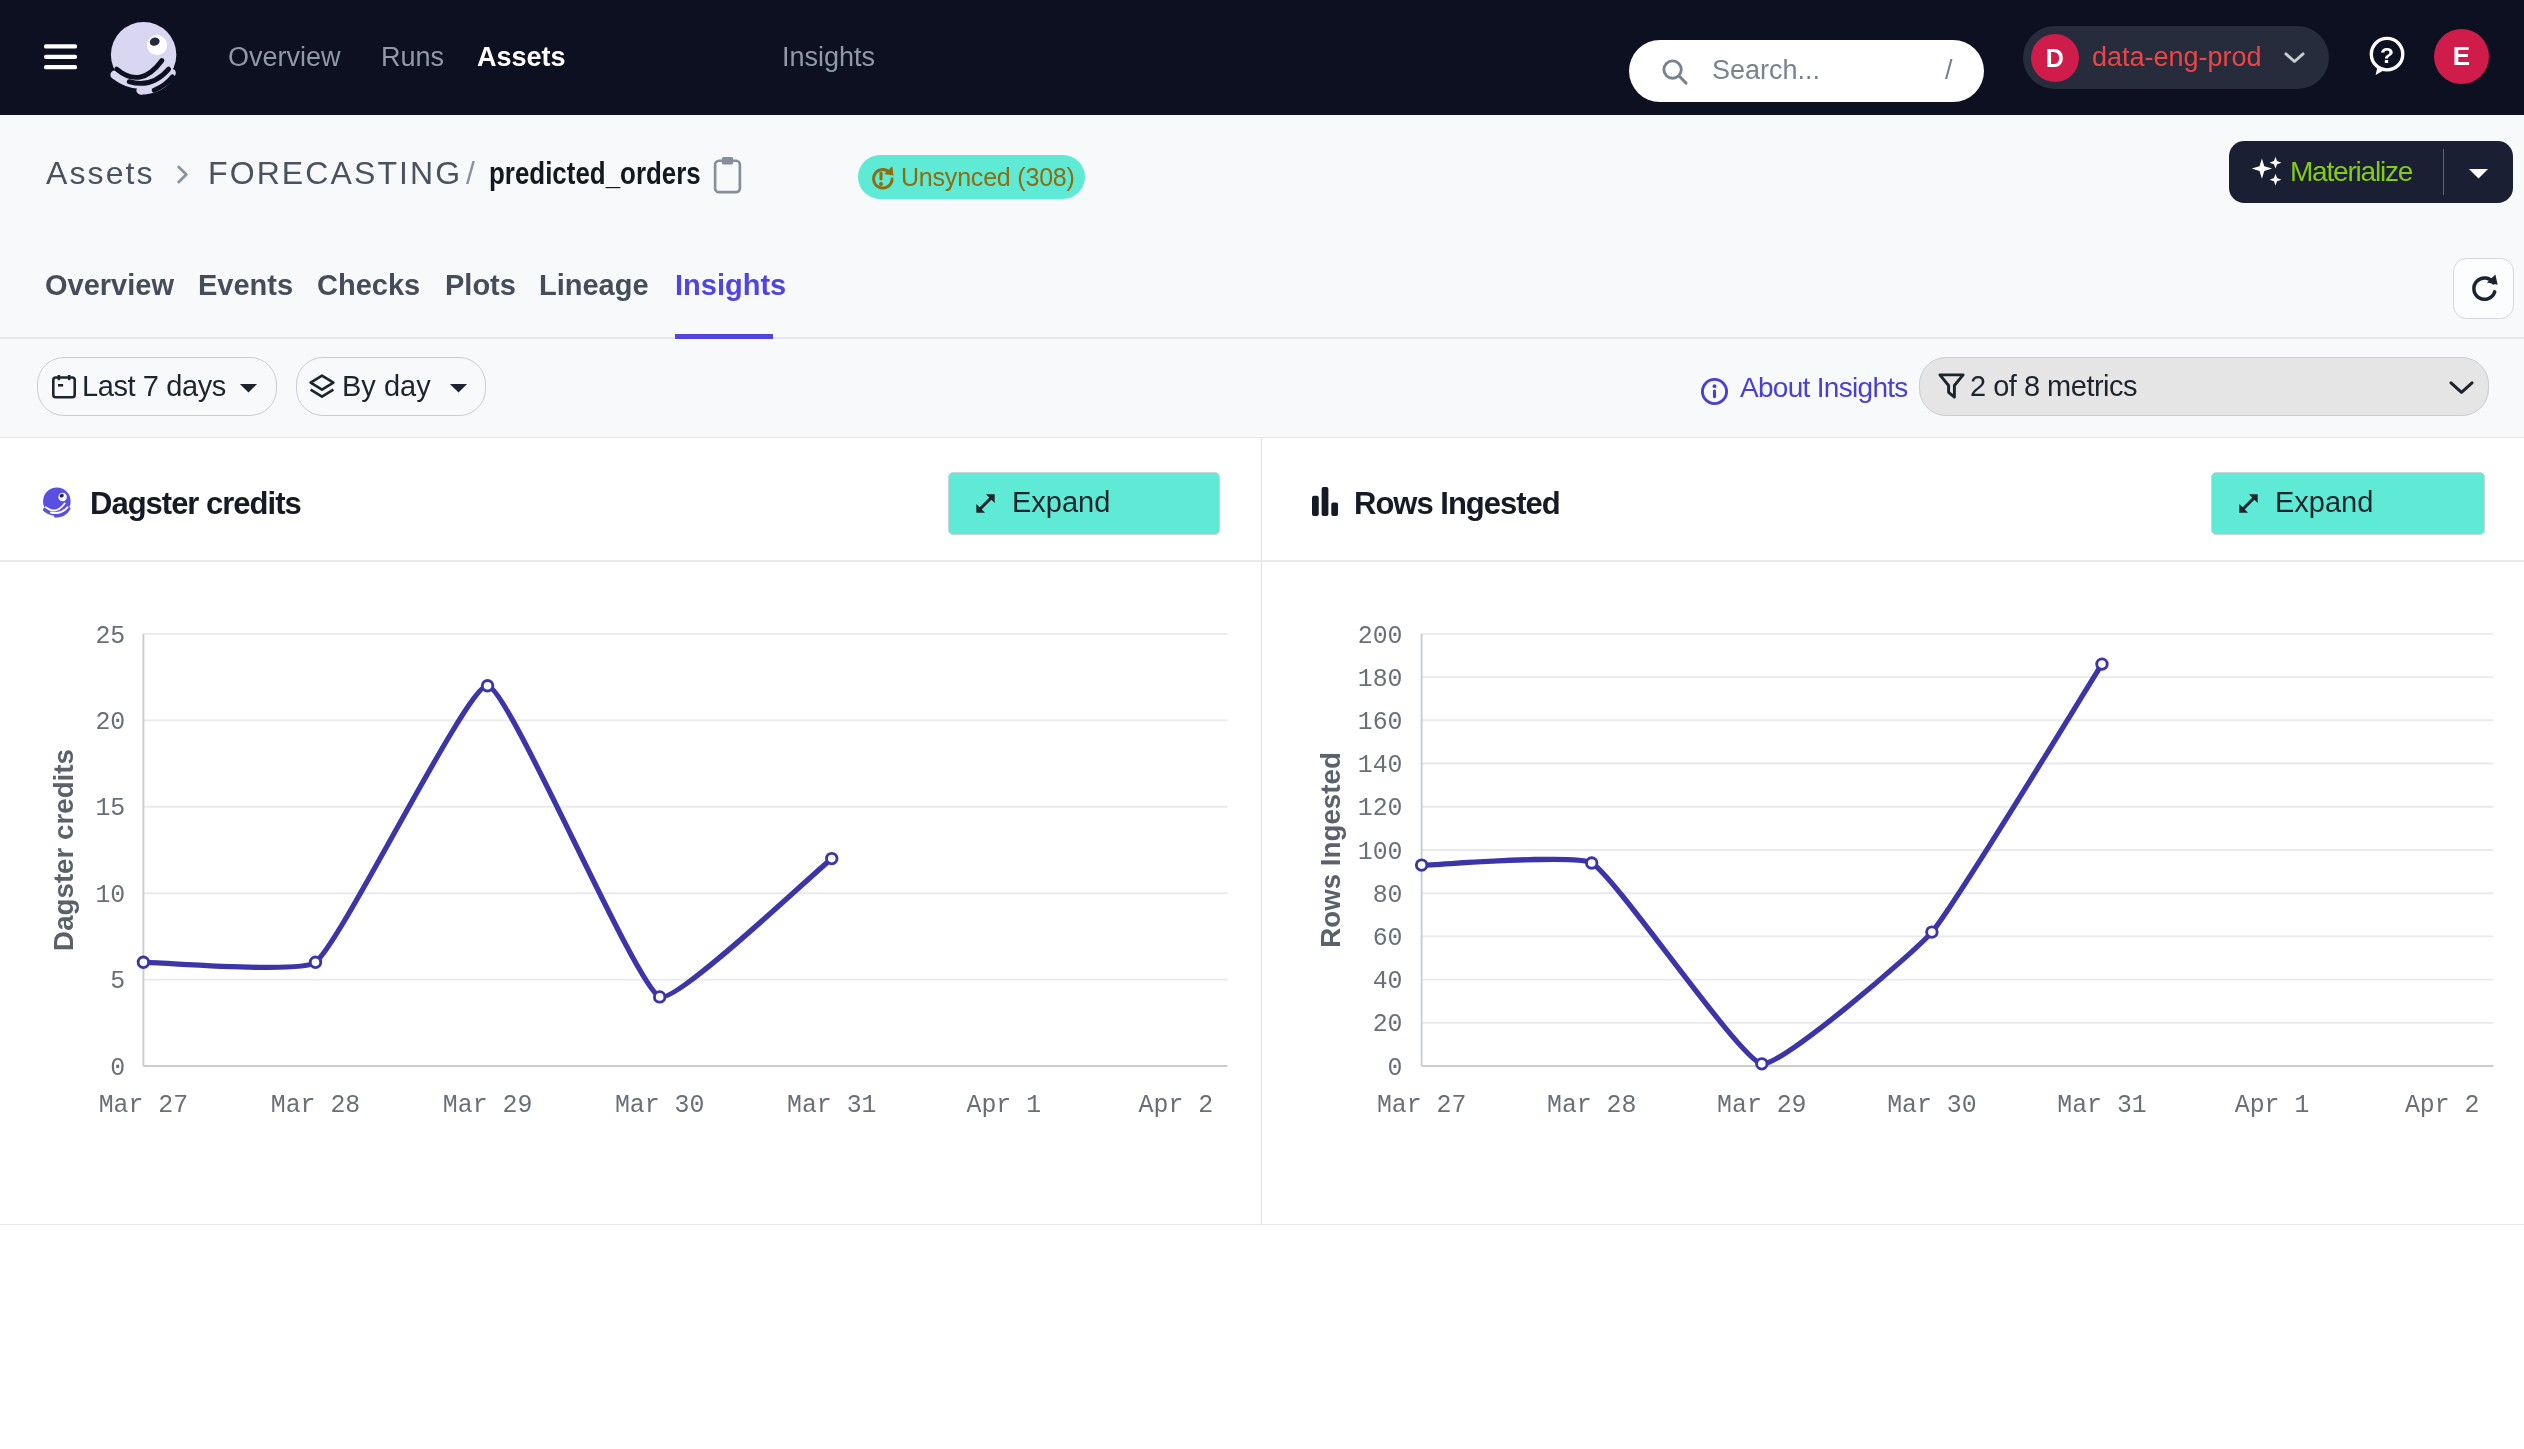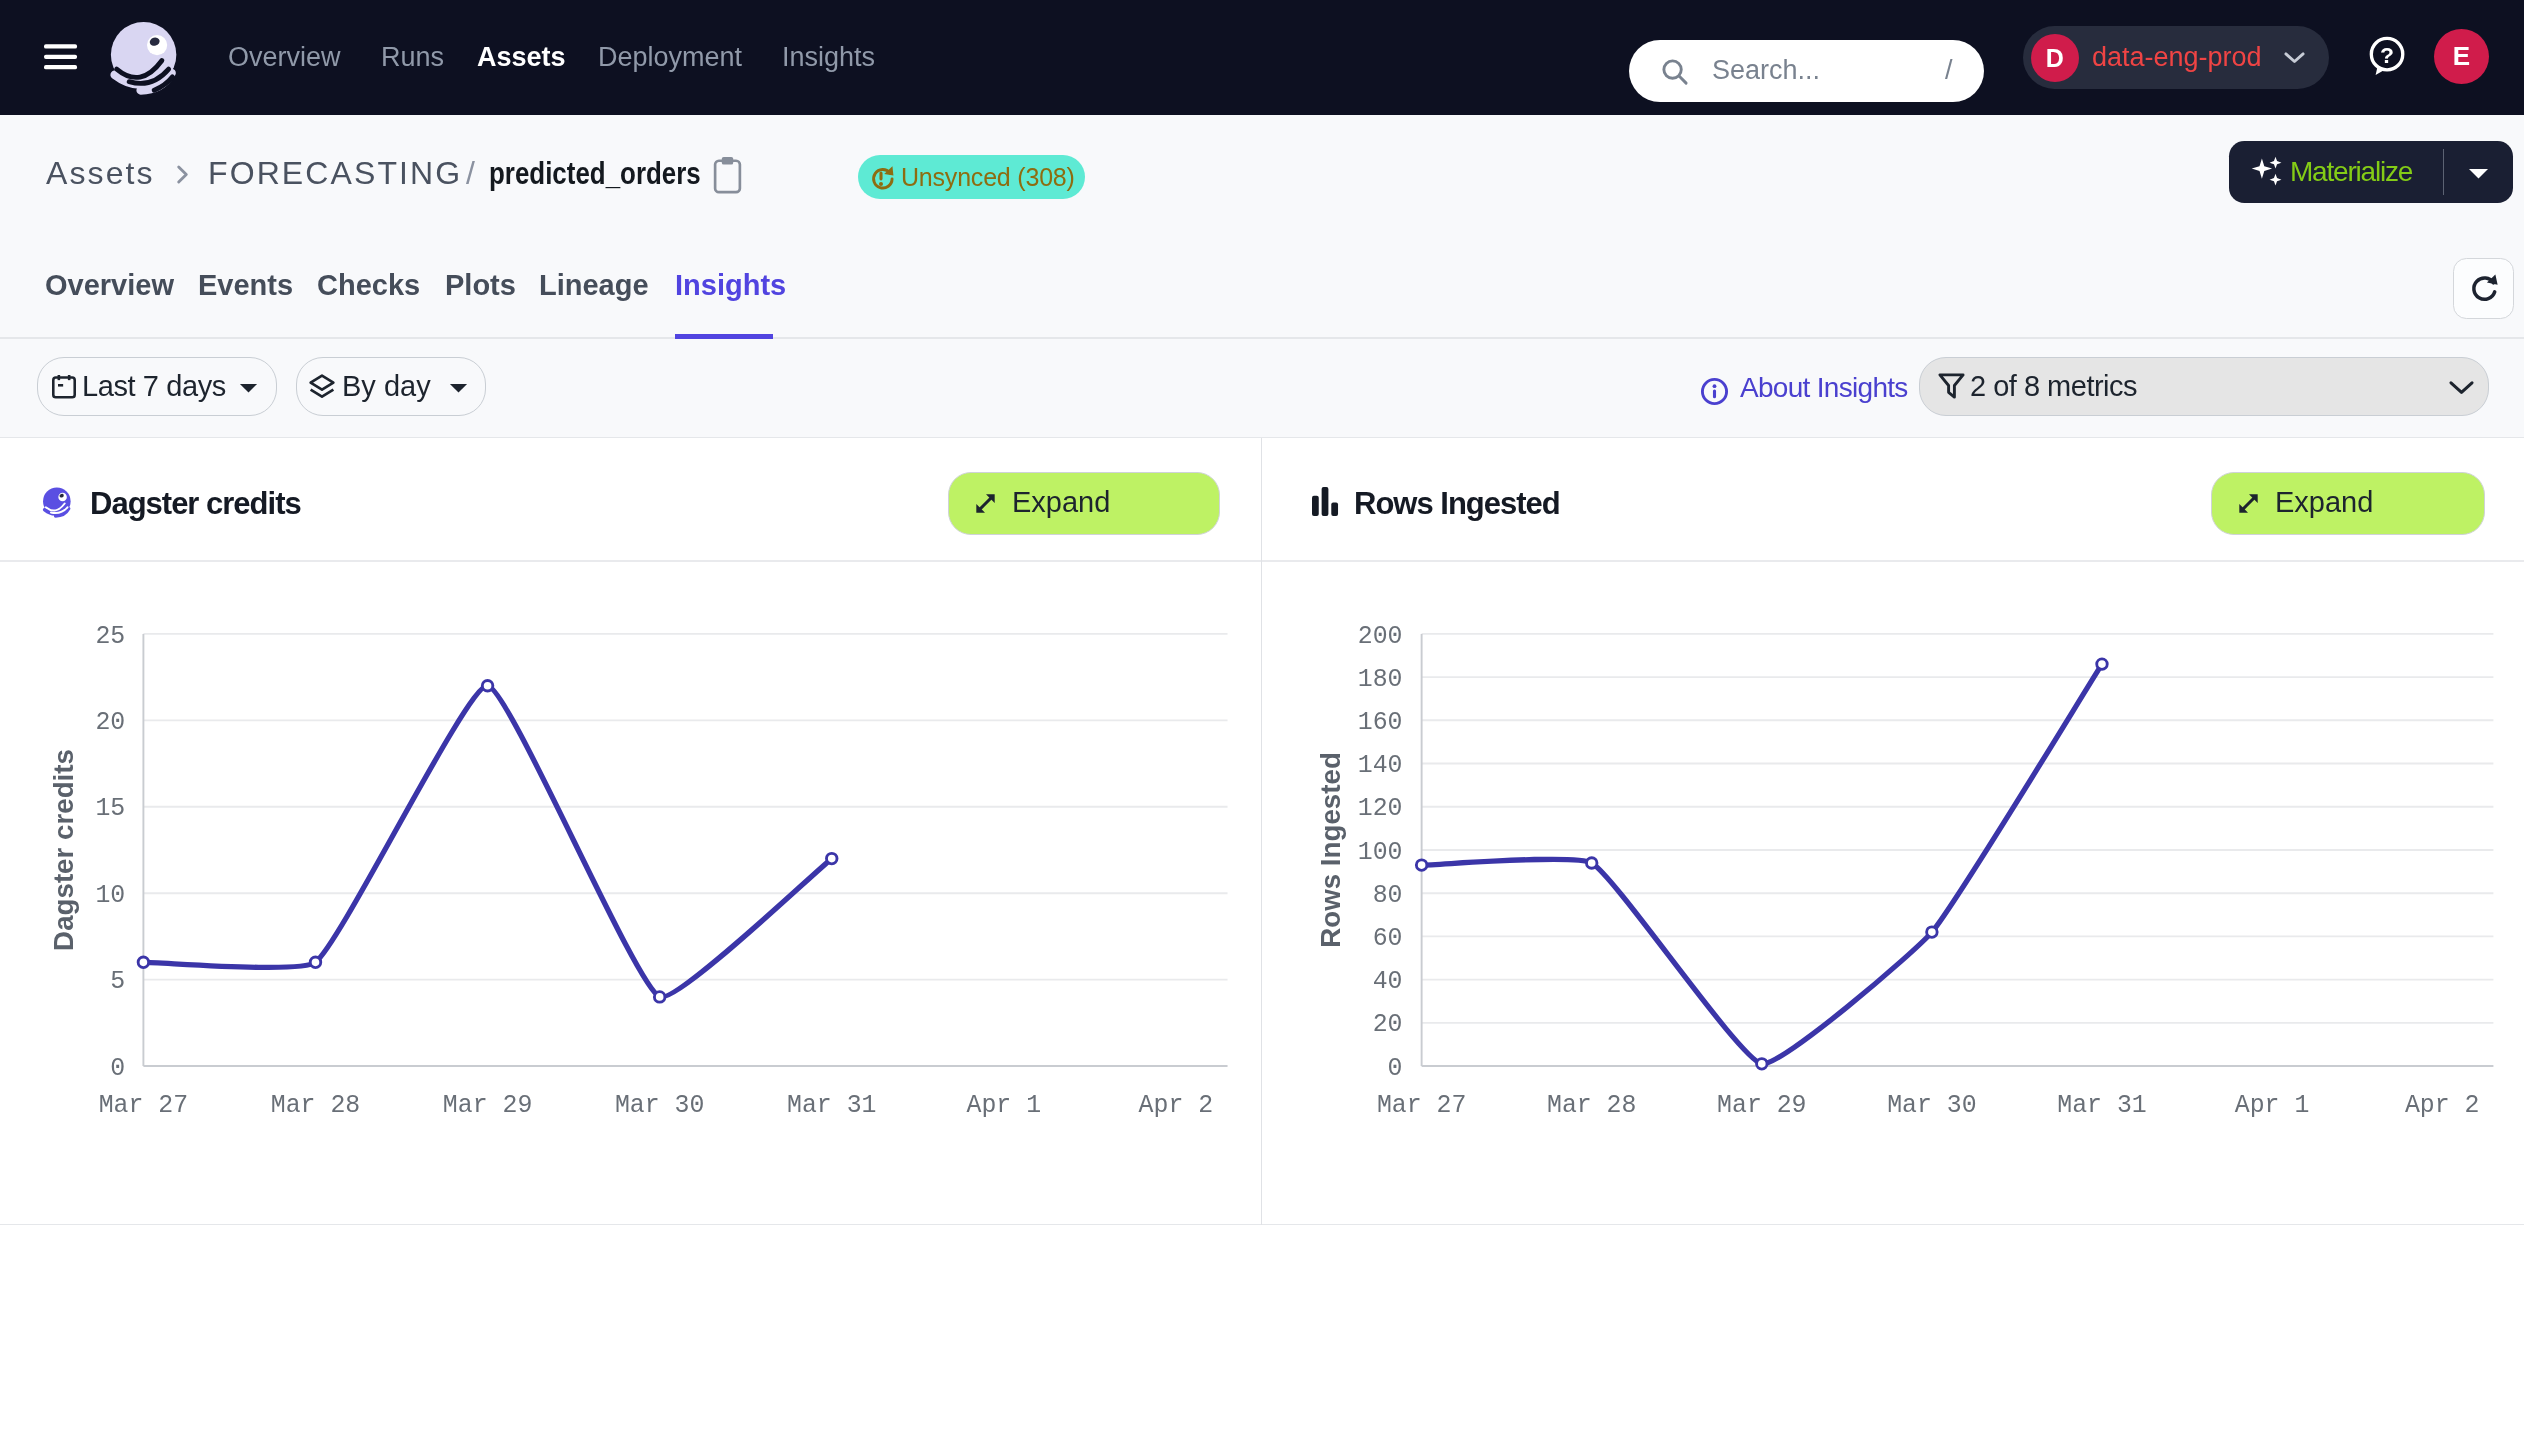--- a/index.html
+++ b/index.html
@@ -22,21 +22,21 @@
 #mat{position:absolute;left:2229px;top:141px;width:284px;height:62px;border-radius:15.3px;background:#1a1f33}
 
 .tab{position:absolute;top:266px;height:38px;line-height:38px;font-size:29px;font-weight:700;color:#454d5a}
 #refbtn{position:absolute;left:2453px;top:258px;width:61px;height:61px;border:1.9px solid #d4d7db;border-radius:13.4px;background:#fcfdfe}
 
 .fbtn{position:absolute;top:357px;height:59px;border:1.9px solid #c9ced4;border-radius:27px;color:#1d242e;font-size:29px;background:transparent}
 
 #panels{position:absolute;left:0;top:438px;width:2525px;height:787px;background:#fff;border-bottom:1.9px solid #e5e7ea}
 #vdiv{position:absolute;left:1261px;top:438px;width:1px;height:787px;background:#e0e2e6}
 .ptitle{position:absolute;top:487px;height:34px;line-height:34px;font-size:31px;font-weight:700;letter-spacing:-1px;color:#151a24}
-.expand{position:absolute;top:472px;height:63px;border:1.9px solid #cfd3d8;border-radius:23px;background:#bef264;font-size:29px;color:#1d242e}
+.expand{position:absolute;top:472px;height:63px;border:1.9px solid #cfd3d8;border-radius:5px;background:#5eead4;font-size:29px;color:#1d242e}
 </style></head>
 <body>
 <div id="page">
 
 <div id="topnav">
   <svg class="abs" style="left:44px;top:44px" width="34" height="29" viewBox="0 0 36 30">
         <rect x="0" y="0" width="35" height="4.5" rx="2" fill="#fff"></rect>
         <rect x="0" y="11" width="35" height="4.5" rx="2" fill="#fff"></rect>
         <rect x="0" y="22" width="35" height="4.5" rx="2" fill="#fff"></rect>
       </svg>
@@ -46,21 +46,20 @@
     <circle cx="37" cy="35" r="34" fill="#d9d6f2"></circle>
     <path d="M 9 50 Q 34 71 56 41" stroke="#0d1021" stroke-width="5" fill="none" stroke-linecap="round"></path>
     <path d="M 22 63 Q 46 70 63 50" stroke="#0d1021" stroke-width="5" fill="none" stroke-linecap="round"></path>
     <path d="M 48 72 Q 60 67 67 58" stroke="#0d1021" stroke-width="5" fill="none" stroke-linecap="round"></path>
     <circle cx="51" cy="25" r="10.5" fill="#fff"></circle>
     <ellipse cx="48.5" cy="21.5" rx="5.2" ry="4.2" fill="#272a3f" transform="rotate(-16 48.5 21.5)"></ellipse>
   </svg>
   <span class="navlink" style="left:228px">Overview</span>
   <span class="navlink" style="left:381px">Runs</span>
   <span class="navlink active" style="left:477px">Assets</span>
-  <span class="navlink" style="left:598px">Deployment</span>
   <span class="navlink" style="left:782px">Insights</span>
   <div id="search">
     <svg class="abs" style="left:31px;top:17px" width="29" height="29" viewBox="0 0 30 30">
           <circle cx="13" cy="13" r="9" stroke="#79828f" stroke-width="3" fill="none"></circle>
           <line x1="20" y1="20" x2="27" y2="27" stroke="#79828f" stroke-width="3" stroke-linecap="round"></line>
         </svg>
     <span class="abs" style="left:83px;top:0;line-height:61px">Search...</span>
     <span class="abs" style="left:316px;top:0;line-height:61px">/</span>
   </div>
   <div id="userpill">

